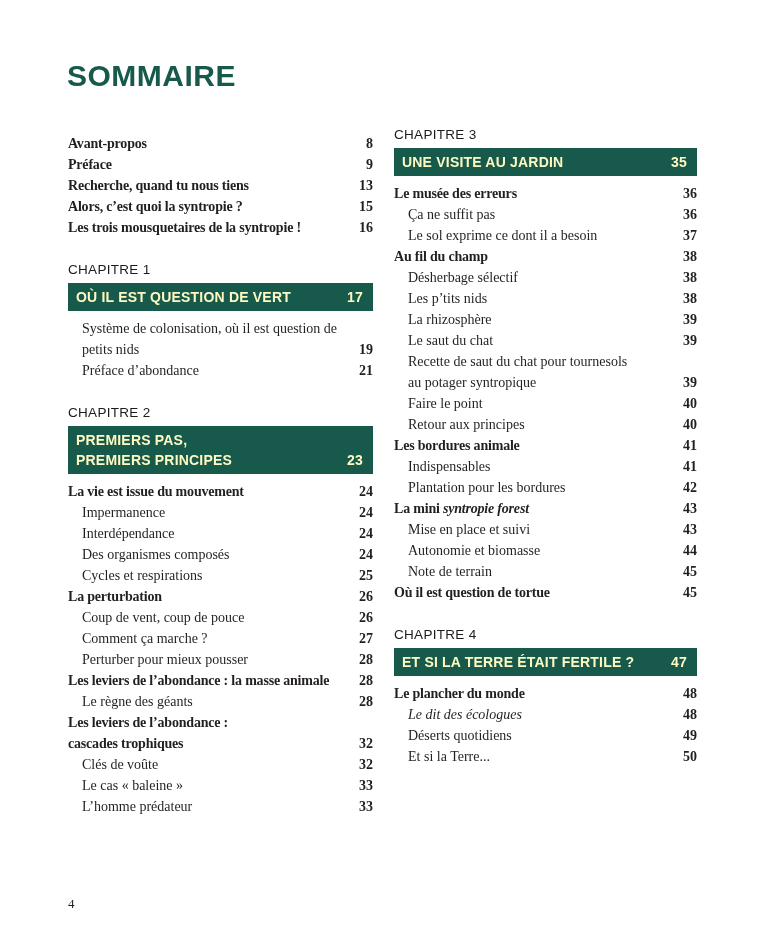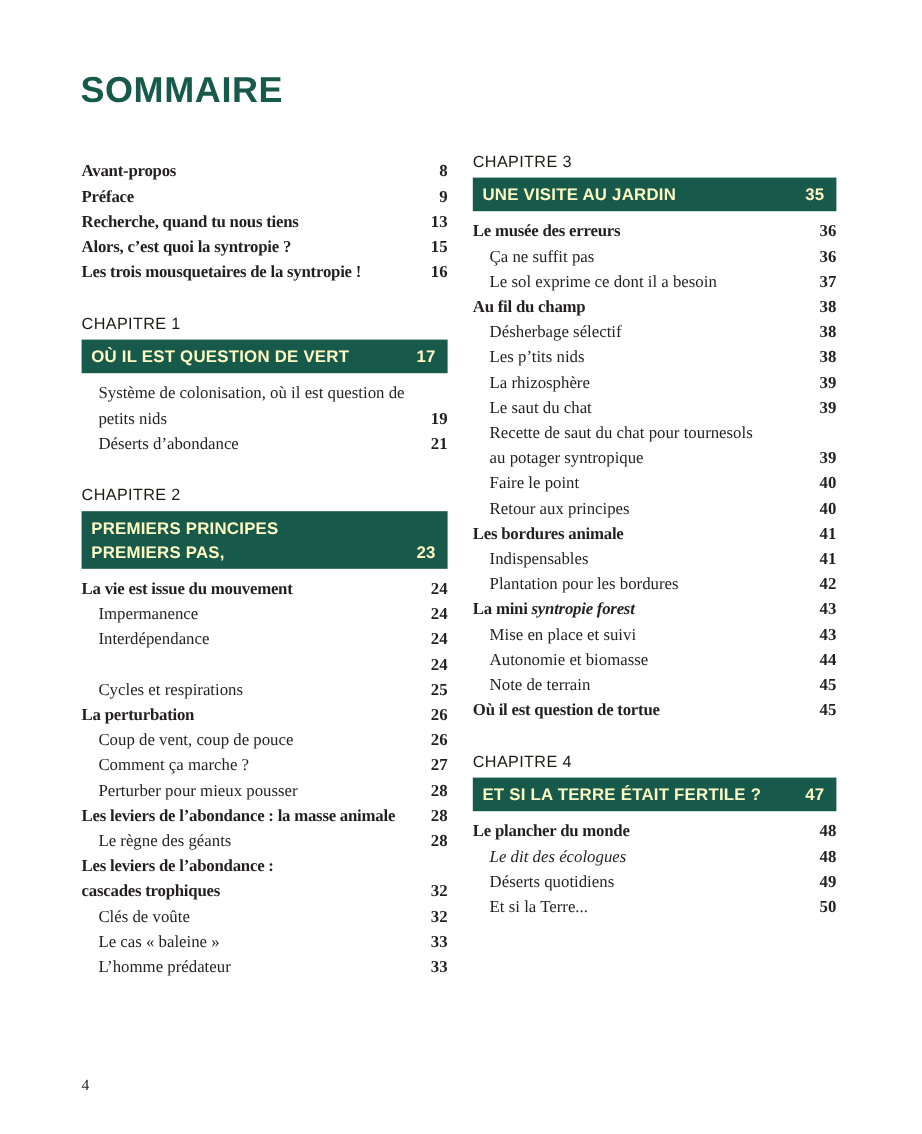--- a/index.html
+++ b/index.html
@@ -121,52 +121,53 @@
         <div class="entries">
           <div class="entry lv2 two">
             <div class="l1"><span class="e-label">Système de colonisation, où il est question de</span></div>
             <div class="l2">
               <span class="e-label">petits nids</span>
               <span class="dots"></span>
               <span class="e-page">19</span>
             </div>
           </div>
           <div class="entry lv2 one">
-            <span class="e-label">Déserts d’abondance</span>
+            <span class="e-label">Préface d’abondance</span>
             <span class="dots"></span>
             <span class="e-page">21</span>
           </div>
         </div>
       </section>
       <section class="block">
         <div class="chapter-label">CHAPITRE 2</div>
         <div class="chapter-bar">
           <div class="bar-titles">
+            <div class="bar-title-line">PREMIERS PAS,</div>
             <div class="bar-title-line">PREMIERS PRINCIPES</div>
-            <div class="bar-title-line">PREMIERS PAS,</div>
           </div>
           <div class="bar-page">23</div>
         </div>
         <div class="entries">
           <div class="entry lv1 one">
             <span class="e-label">La vie est issue du mouvement</span>
             <span class="dots"></span>
             <span class="e-page">24</span>
           </div>
           <div class="entry lv2 one">
             <span class="e-label">Impermanence</span>
             <span class="dots"></span>
             <span class="e-page">24</span>
           </div>
           <div class="entry lv2 one">
             <span class="e-label">Interdépendance</span>
             <span class="dots"></span>
             <span class="e-page">24</span>
           </div>
           <div class="entry lv2 one">
+            <span class="e-label">Des organismes composés</span>
             <span class="dots"></span>
             <span class="e-page">24</span>
           </div>
           <div class="entry lv2 one">
             <span class="e-label">Cycles et respirations</span>
             <span class="dots"></span>
             <span class="e-page">25</span>
           </div>
           <div class="entry lv1 one">
             <span class="e-label">La perturbation</span>

